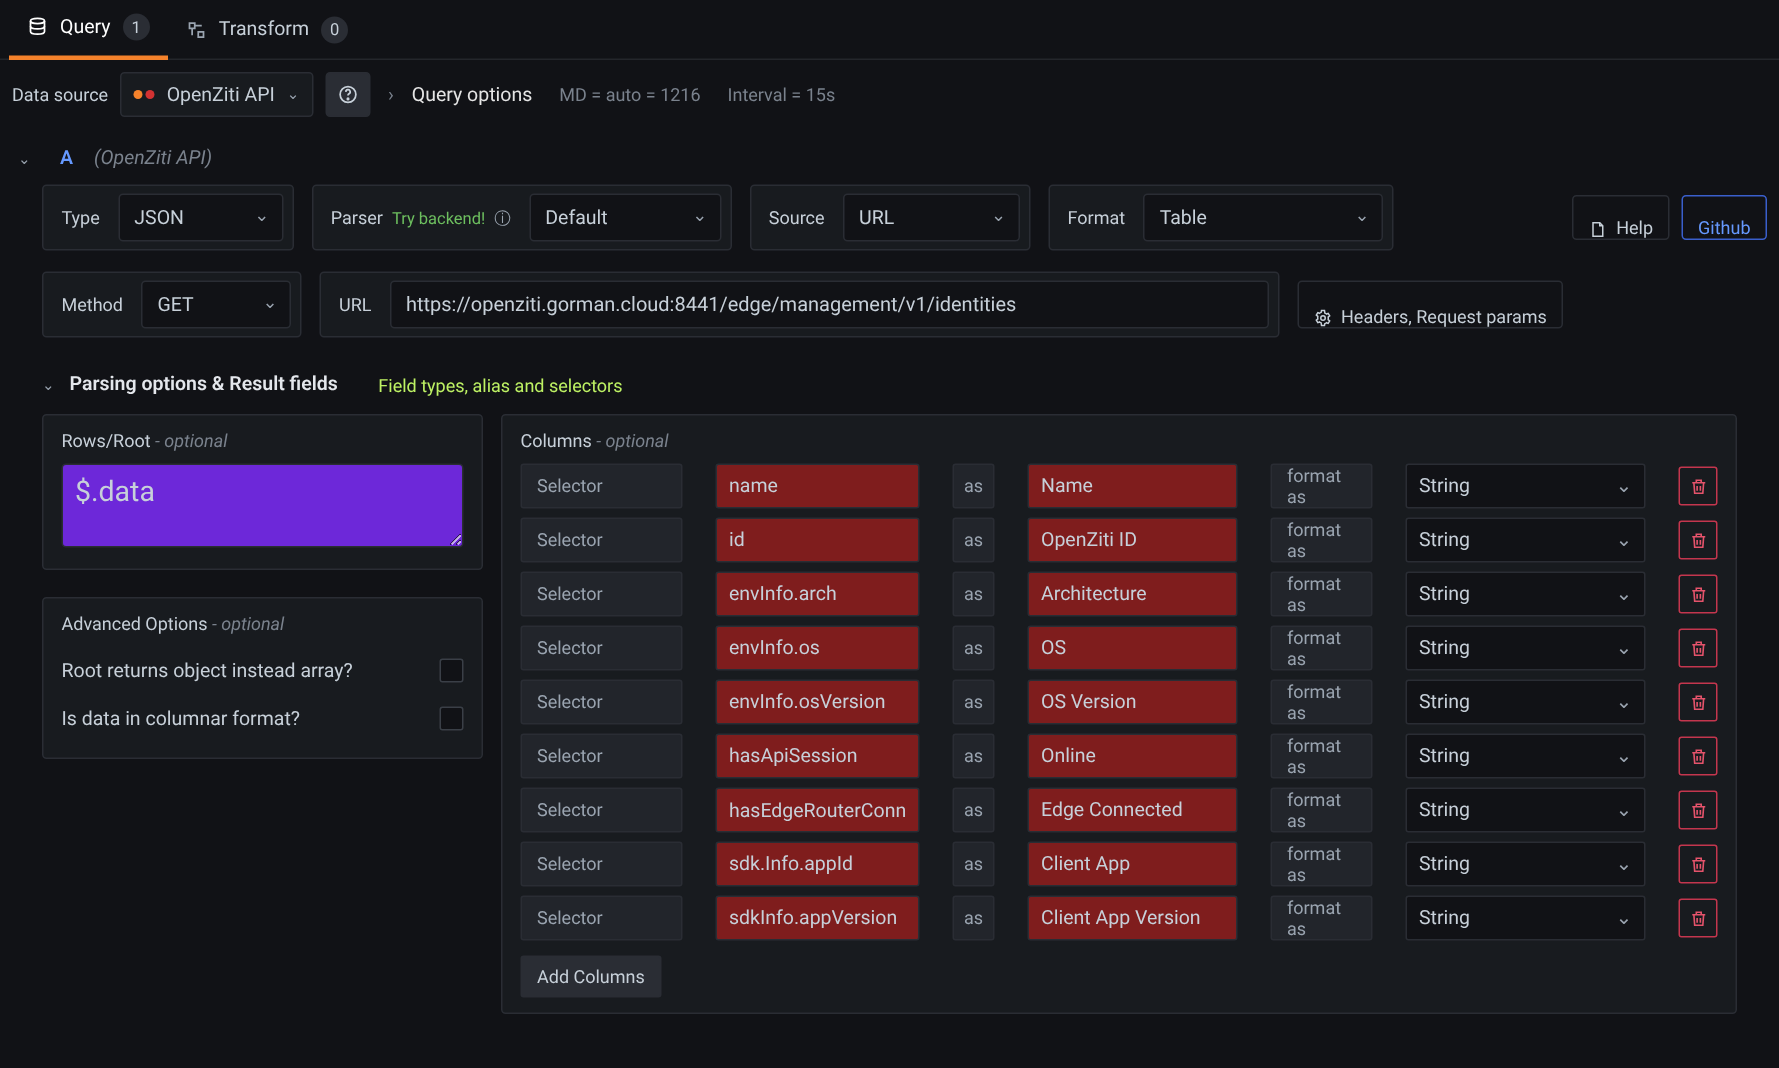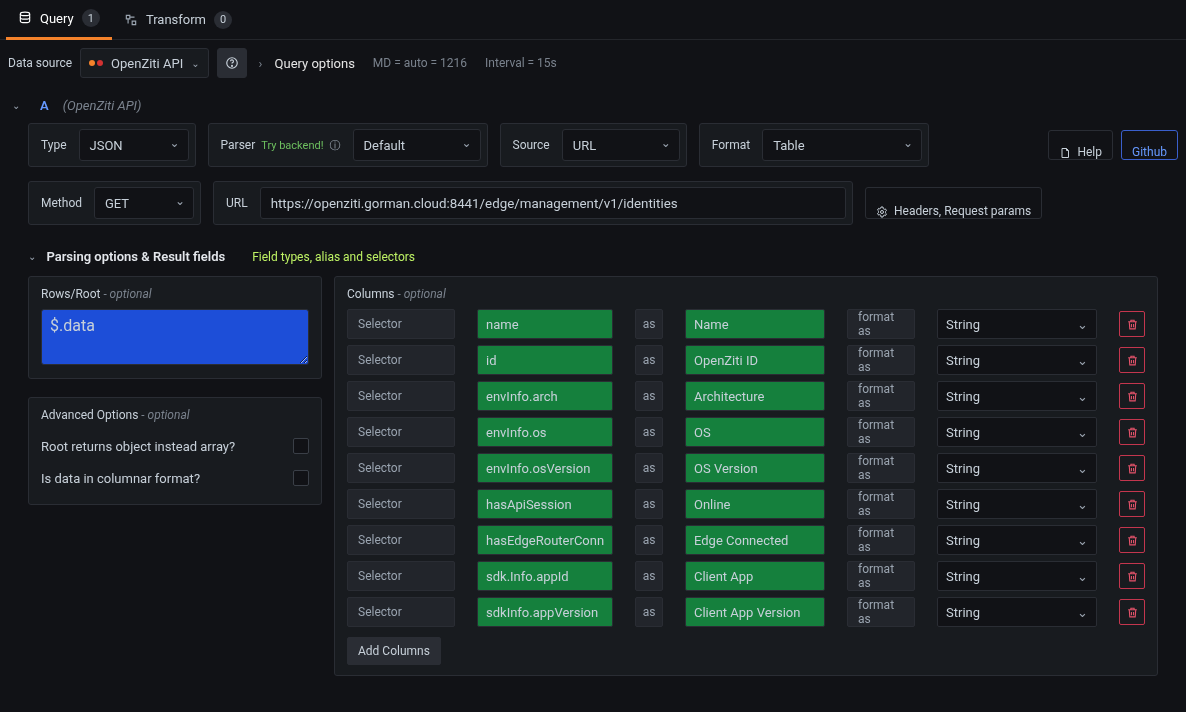--- a/index.html
+++ b/index.html
@@ -169,39 +169,39 @@
 
   .parsing-body {
     display:flex; gap:12px; padding: 0 20px 20px 20px;
   }
   .left-col { width:390px; display:flex; flex-direction:column; gap:18px;}
   .panel { background:#181b1f; border:1px solid #2a2d34; border-radius:3px; padding:10px 12px;}
   .panel-label { color:#c7d0d9; font-size:12px; margin-bottom:8px;}
   .opt-tag { color:#7a828d; font-style:italic;}
   textarea.ta {
     width:100%; height:56px; resize:vertical;
-    background:#1d4ed8; border:1px solid #2a2d34; border-radius:3px;
-    color:#c7d0d9; padding:6px 8px; font-size:16px; font-family:inherit;
+    background:#6d28d9; border:1px solid #2a2d34; border-radius:3px;
+    color:#c7d0d9; padding:6px 8px; font-size:19px; font-family:inherit;
   }
   .check-row { display:flex; align-items:flex-end; justify-content:space-between; padding:8px 0;}
   .checkbox { width:16px; height:16px; border:1px solid #3a3f47; border-radius:2px; background:#111216; cursor:pointer;}
 
   .right-col { flex:1; background:#181b1f; border:1px solid #2a2d34; border-radius:3px; padding:10px 12px;}
   .cols-label { color:#c7d0d9; font-size:12px; margin-bottom:8px;}
   .col-row { display:flex; align-items:center; gap:22px; margin-bottom:6px;}
   .col-lab {
     background:#22252b; border:1px solid #2a2d34;
     height:30px; display:flex; align-items:center; padding:0 10px;
     color:#9aa4b0; font-size:12px; border-radius:2px;
   }
   .col-lab.selector { width:108px;}
   .col-lab.as { width:28px; justify-content:center;}
   .col-lab.fa { width:68px;}
   .txt-in {
-    background:#15803d; border:1px solid #2a2d34; border-radius:2px;
+    background:#7f1d1d; border:1px solid #2a2d34; border-radius:2px;
     height:30px; padding:0 8px; color:#c7d0d9; font-size:13px;
   }
   .txt-in.sel-in { width:136px;}
   .txt-in.alias-in { width:140px;}
   .fmt-sel {
     background:#111216; border:1px solid #2a2d34; border-radius:2px;
     height:30px; width:160px; padding:0 24px 0 8px; color:#c7d0d9;
     position:relative; display:flex; align-items:center; cursor:pointer;
   }
   .fmt-sel::after { content:"⌄"; position:absolute; right:8px; color:#9aa4b0;}

